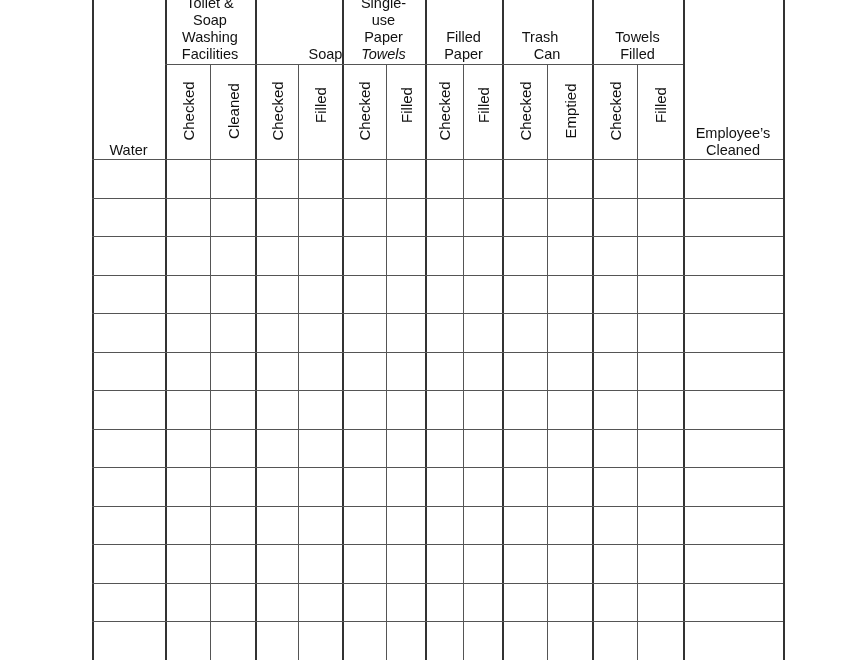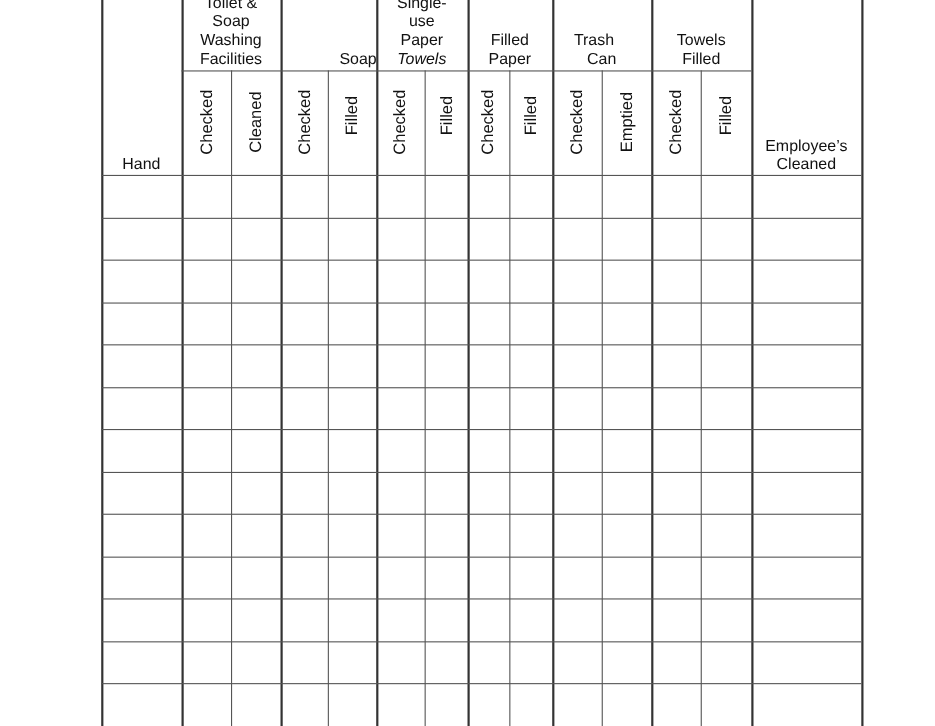--- a/index.html
+++ b/index.html
@@ -39,21 +39,21 @@
     <div class="hl" style="left: 92px; top: 275px; width: 691px;"></div>
     <div class="hl" style="left: 92px; top: 313px; width: 691px;"></div>
     <div class="hl" style="left: 92px; top: 352px; width: 691px;"></div>
     <div class="hl" style="left: 92px; top: 390px; width: 691px;"></div>
     <div class="hl" style="left: 92px; top: 429px; width: 691px;"></div>
     <div class="hl" style="left: 92px; top: 467px; width: 691px;"></div>
     <div class="hl" style="left: 92px; top: 506px; width: 691px;"></div>
     <div class="hl" style="left: 92px; top: 544px; width: 691px;"></div>
     <div class="hl" style="left: 92px; top: 583px; width: 691px;"></div>
     <div class="hl" style="left: 92px; top: 621px; width: 691px;"></div>
-    <div class="gh" style="left: 92px; width: 73px; top: 142px;">Hand</div>
+    <div class="gh" style="left: 92px; width: 73px; top: 142px;">Water</div>
     <div class="gh" style="left: 683px; width: 100px; top: 125px;">Employee’s</div>
     <div class="gh" style="left: 683px; width: 100px; top: 142px;">Cleaned</div>
     <div class="gh" style="left: 165px; width: 90px; top: -5px;">Toilet &amp;</div>
     <div class="gh" style="left: 165px; width: 90px; top: 12px;">Soap</div>
     <div class="gh" style="left: 165px; width: 90px; top: 29px;">Washing</div>
     <div class="gh" style="left: 165px; width: 90px; top: 46px;">Facilities</div>
     <div class="vt" style="left: 187.5px; top: 111px;">Checked</div>
     <div class="vt" style="left: 232.5px; top: 111px;">Cleaned</div>
     <div class="gh" style="left: 255px; width: 87px; top: 46px; padding-left: 27px;">Soap</div>
     <div class="vt" style="left: 276.5px; top: 111px;">Checked</div>

